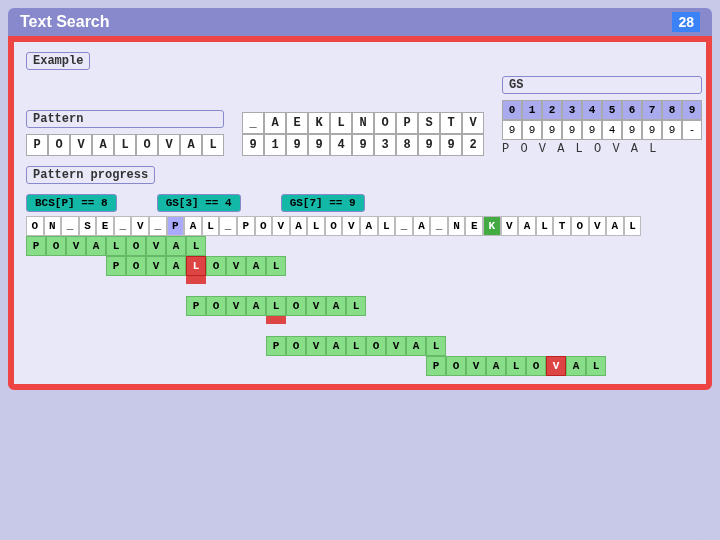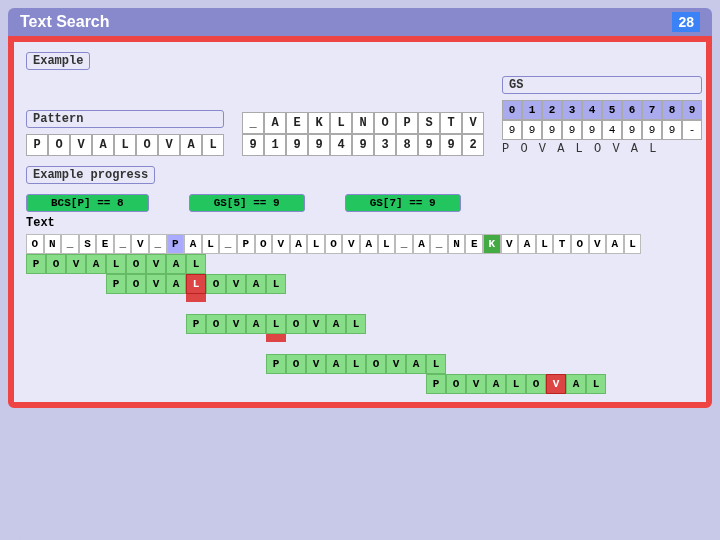--- a/index.html
+++ b/index.html
@@ -103,23 +103,23 @@
       background: white;
       font-size: 11px;
     }
     .gs-cell.header { background: #aaaaee; font-weight: bold; }
 
     
     .progress-section {
       margin-top: 4px;
     }
     .progress-label {
-      background: #22c55e;
+      background: #14b8a6;
       border: 1px solid #8888cc;
-      padding: 2px 24px;
+      padding: 2px 8px;
       border-radius: 3px;
       font-size: 11px;
       font-weight: bold;
     }
     .text-label {
       font-size: 12px;
       font-weight: bold;
       margin-bottom: 2px;
       margin-top: 2px;
     }
@@ -237,31 +237,30 @@
             <div class="gs-cell">9</div>
             <div class="gs-cell">-</div>
           </div>
           <div style="font-size:12px; margin-top:2px; letter-spacing:2px; color:#333;">P O V A L O V A L</div>
         </div>
       </div>
     </div>
 
     
     <div class="progress-section">
-      <div class="section-label">Example progress</div>
+      <div class="section-label">Pattern progress</div>
 
       
       <div style="display:flex; gap:40px; margin-bottom:4px; margin-top:4px;">
         <div class="progress-label">BCS[P] == 8</div>
-        <div class="progress-label">GS[5] == 9</div>
+        <div class="progress-label">GS[3] == 4</div>
         <div class="progress-label">GS[7] == 9</div>
       </div>
 
       
-      <div class="text-label">Text</div>
 
       
       <div class="grid-area">
 
         <div class="grid-row">
           <div class="gcell">O</div>
           <div class="gcell">N</div>
           <div class="gcell">_</div>
           <div class="gcell">S</div>
           <div class="gcell">E</div>

